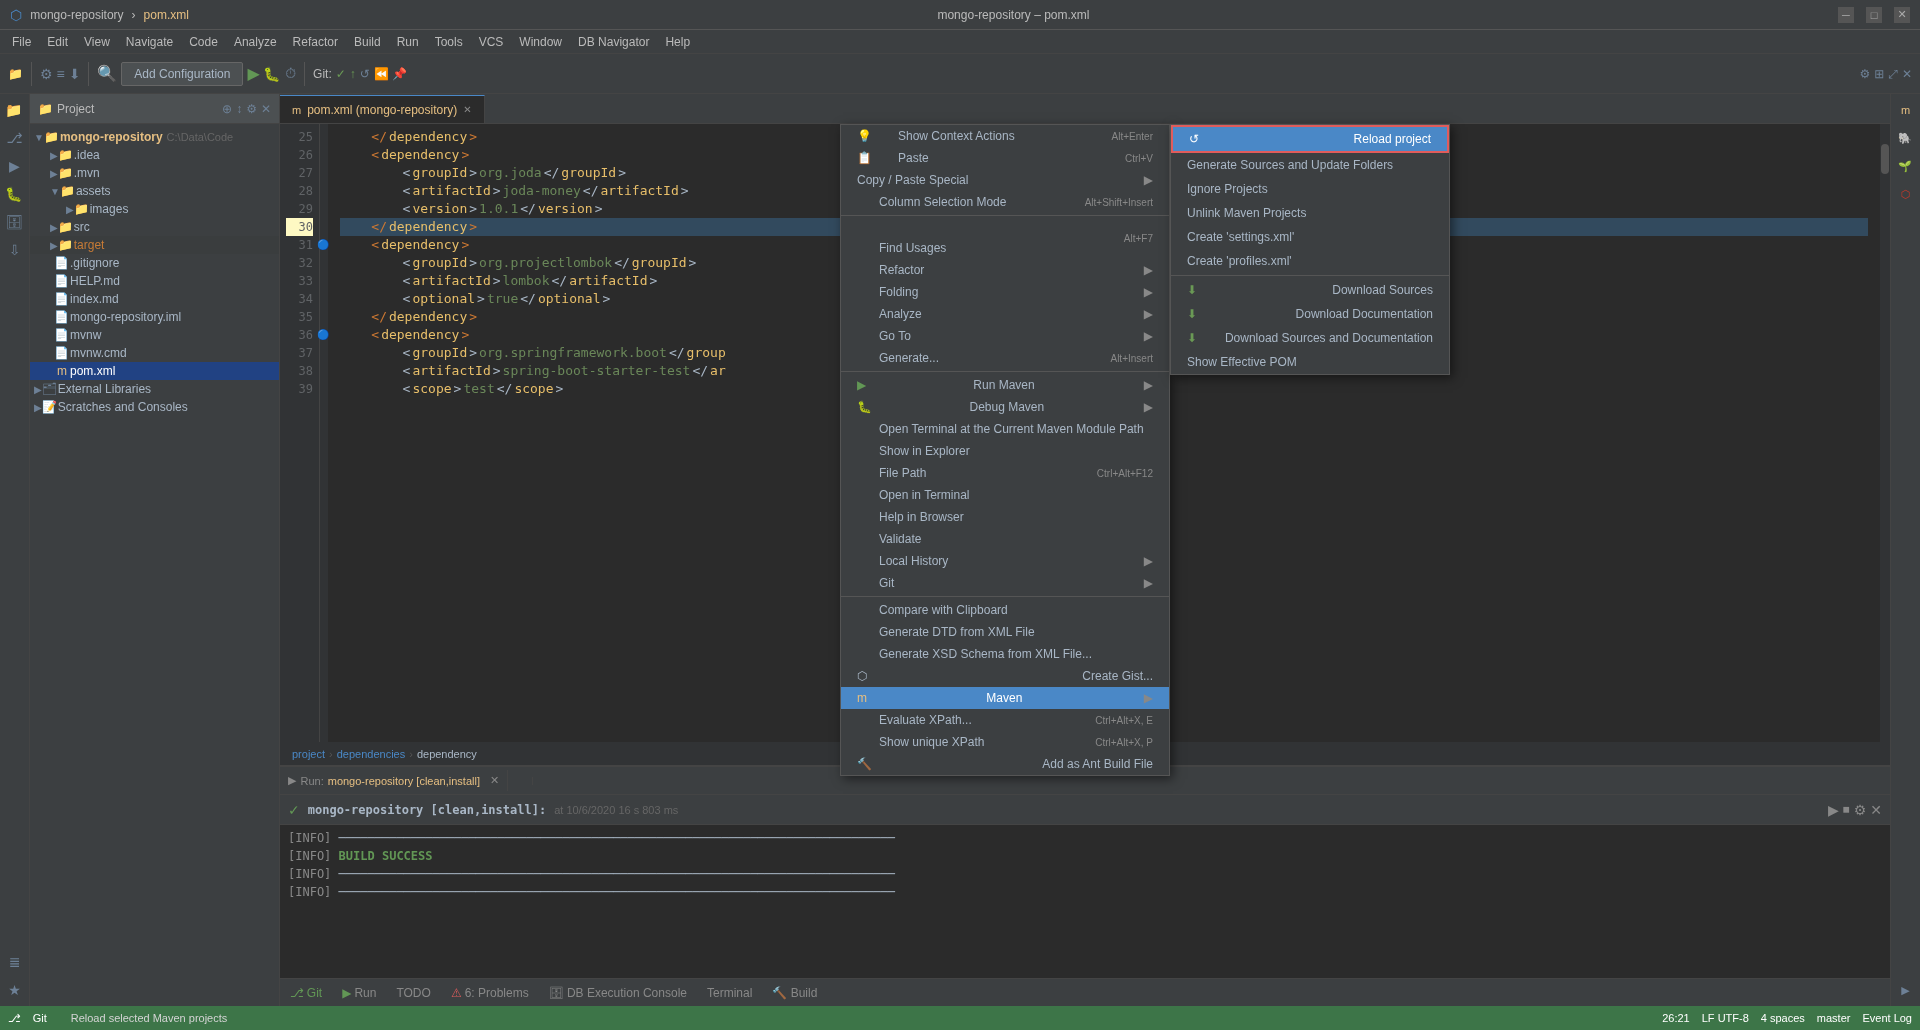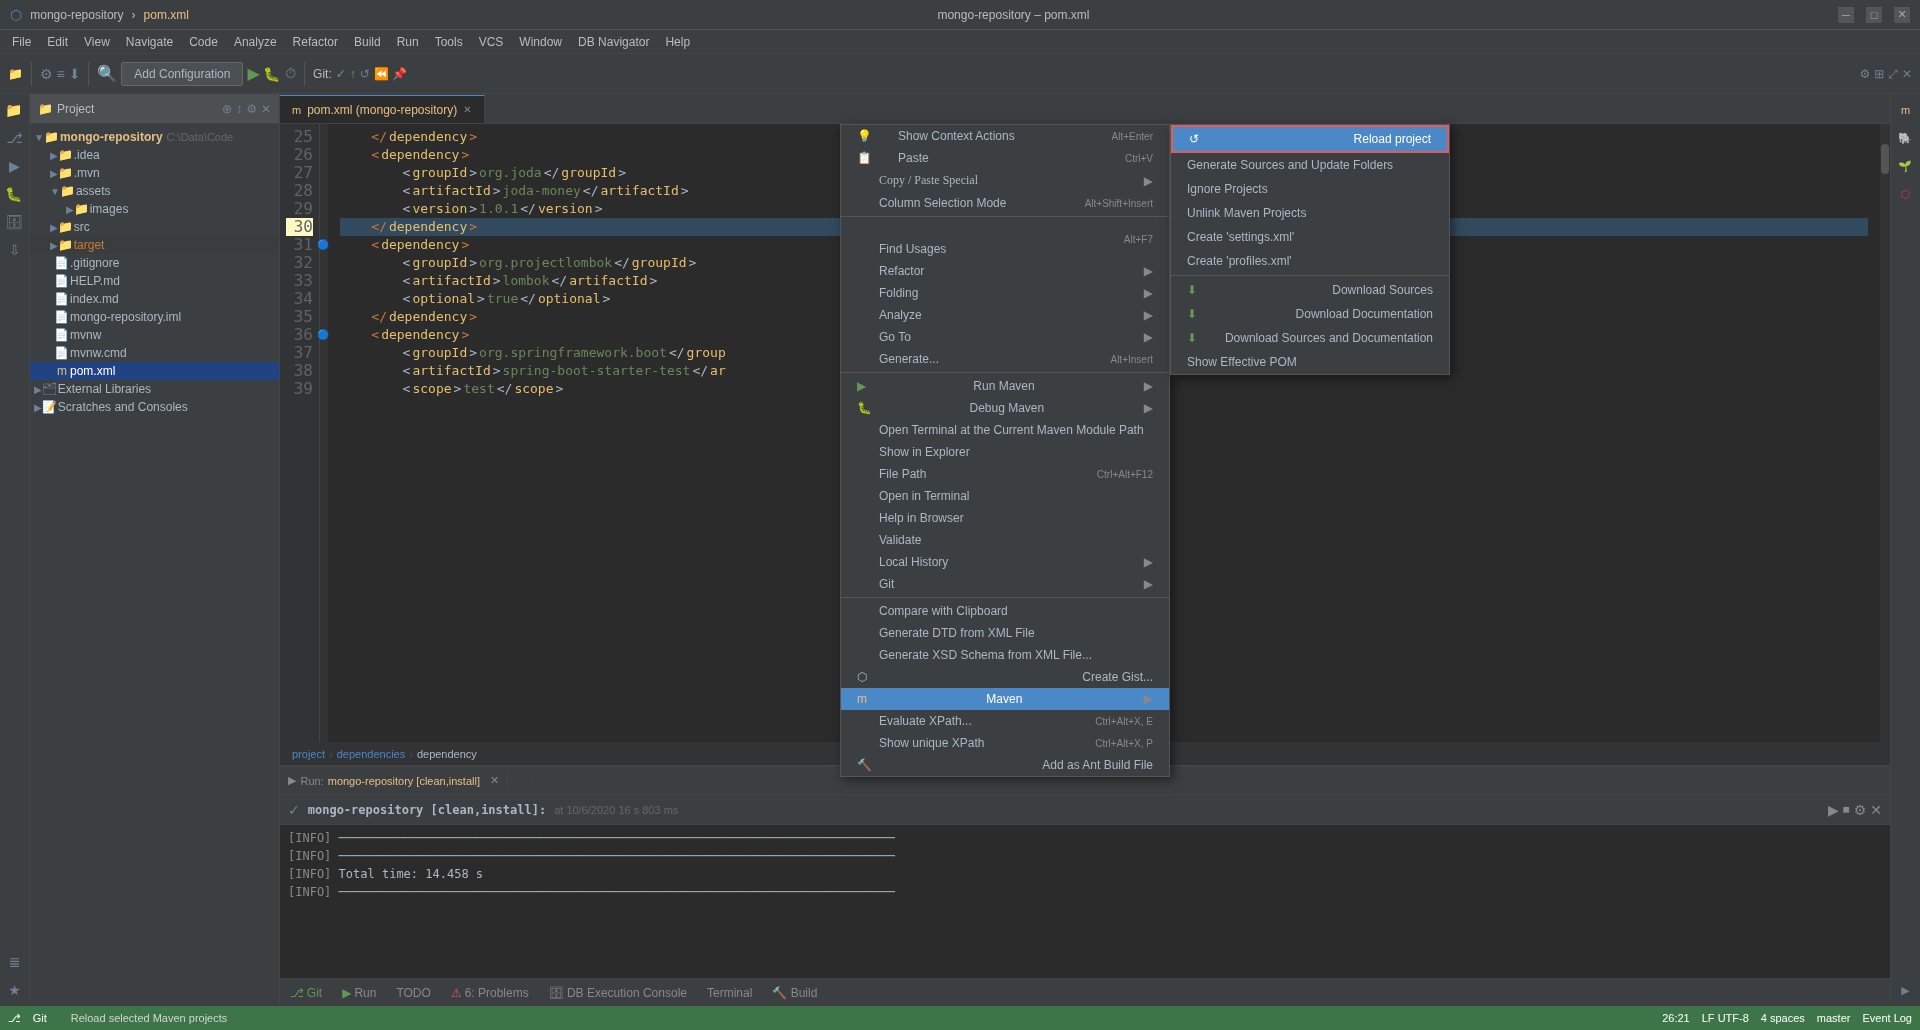--- a/index.html
+++ b/index.html
@@ -200,21 +200,21 @@
       flex: 1;
       overflow: hidden;
       display: flex;
       background: #2b2b2b;
       position: relative;
     }
     .line-numbers {
       width: 40px;
       background: #313335;
       color: #606366;
-      font-size: 16px;
+      font-size: 12px;
       font-family: 'Consolas', monospace;
       text-align: right;
       padding: 4px 6px;
       line-height: 18px;
       border-right: 1px solid #444;
       user-select: none;
     }
     .code-content {
       flex: 1;
       padding: 4px 12px;
@@ -752,22 +752,22 @@
         <div class="run-actions">
           <span class="run-action-btn">▶</span>
           <span class="run-action-btn">⏹</span>
           <span class="run-action-btn">⚙</span>
           <span class="run-action-btn">✕</span>
         </div>
       </div>
 
       <div class="console-content">
         <div class="console-line"><span class="info-prefix">[INFO]</span> ─────────────────────────────────────────────────────────────────────────────</div>
+        <div class="console-line"><span class="info-prefix">[INFO]</span> <span class="build-success">BUILD SUCCESS</span></div>
         <div class="console-line"><span class="info-prefix">[INFO]</span> ─────────────────────────────────────────────────────────────────────────────</div>
-        <div class="console-line"><span class="info-prefix">[INFO]</span> Total time:  14.458 s</div>
         <div class="console-line"><span class="info-prefix">[INFO]</span> ─────────────────────────────────────────────────────────────────────────────</div>
       </div>
 
       <div style="height:28px; background:#3c3f41; border-top:1px solid #444; display:flex; align-items:center; gap:0;">
         <div style="padding:4px 10px; color:#629755; font-size:12px; display:flex; align-items:center; gap:3px;">
           <span>⎇</span>
           <span>Git</span>
         </div>
         <div style="padding:4px 10px; color:#888; font-size:12px; display:flex; align-items:center; gap:3px;">
           <span style="color:#629755;">▶</span>
@@ -795,21 +795,21 @@
         <span style="color:#f0c040; margin-right:6px;">💡</span>
         <span>Show Context Actions</span>
         <span class="ctx-shortcut">Alt+Enter</span>
       </div>
       <div class="ctx-item">
         <span style="margin-right:6px;">📋</span>
         <span>Paste</span>
         <span class="ctx-shortcut">Ctrl+V</span>
       </div>
       <div class="ctx-item">
-        <span style="margin-left:22px;font-family:Liberation Serif, serif;">Copy / Paste Special</span>
+        <span style="">Copy / Paste Special</span>
         <span class="ctx-arrow">▶</span>
       </div>
       <div class="ctx-item">
         <span style="margin-left:22px;">Column Selection Mode</span>
         <span class="ctx-shortcut">Alt+Shift+Insert</span>
       </div>
       <div class="ctx-separator"></div>
       <div class="ctx-item">
         <span style="margin-left:22px;margin-top:19px;">Find Usages</span>
         <span class="ctx-shortcut">Alt+F7</span>

